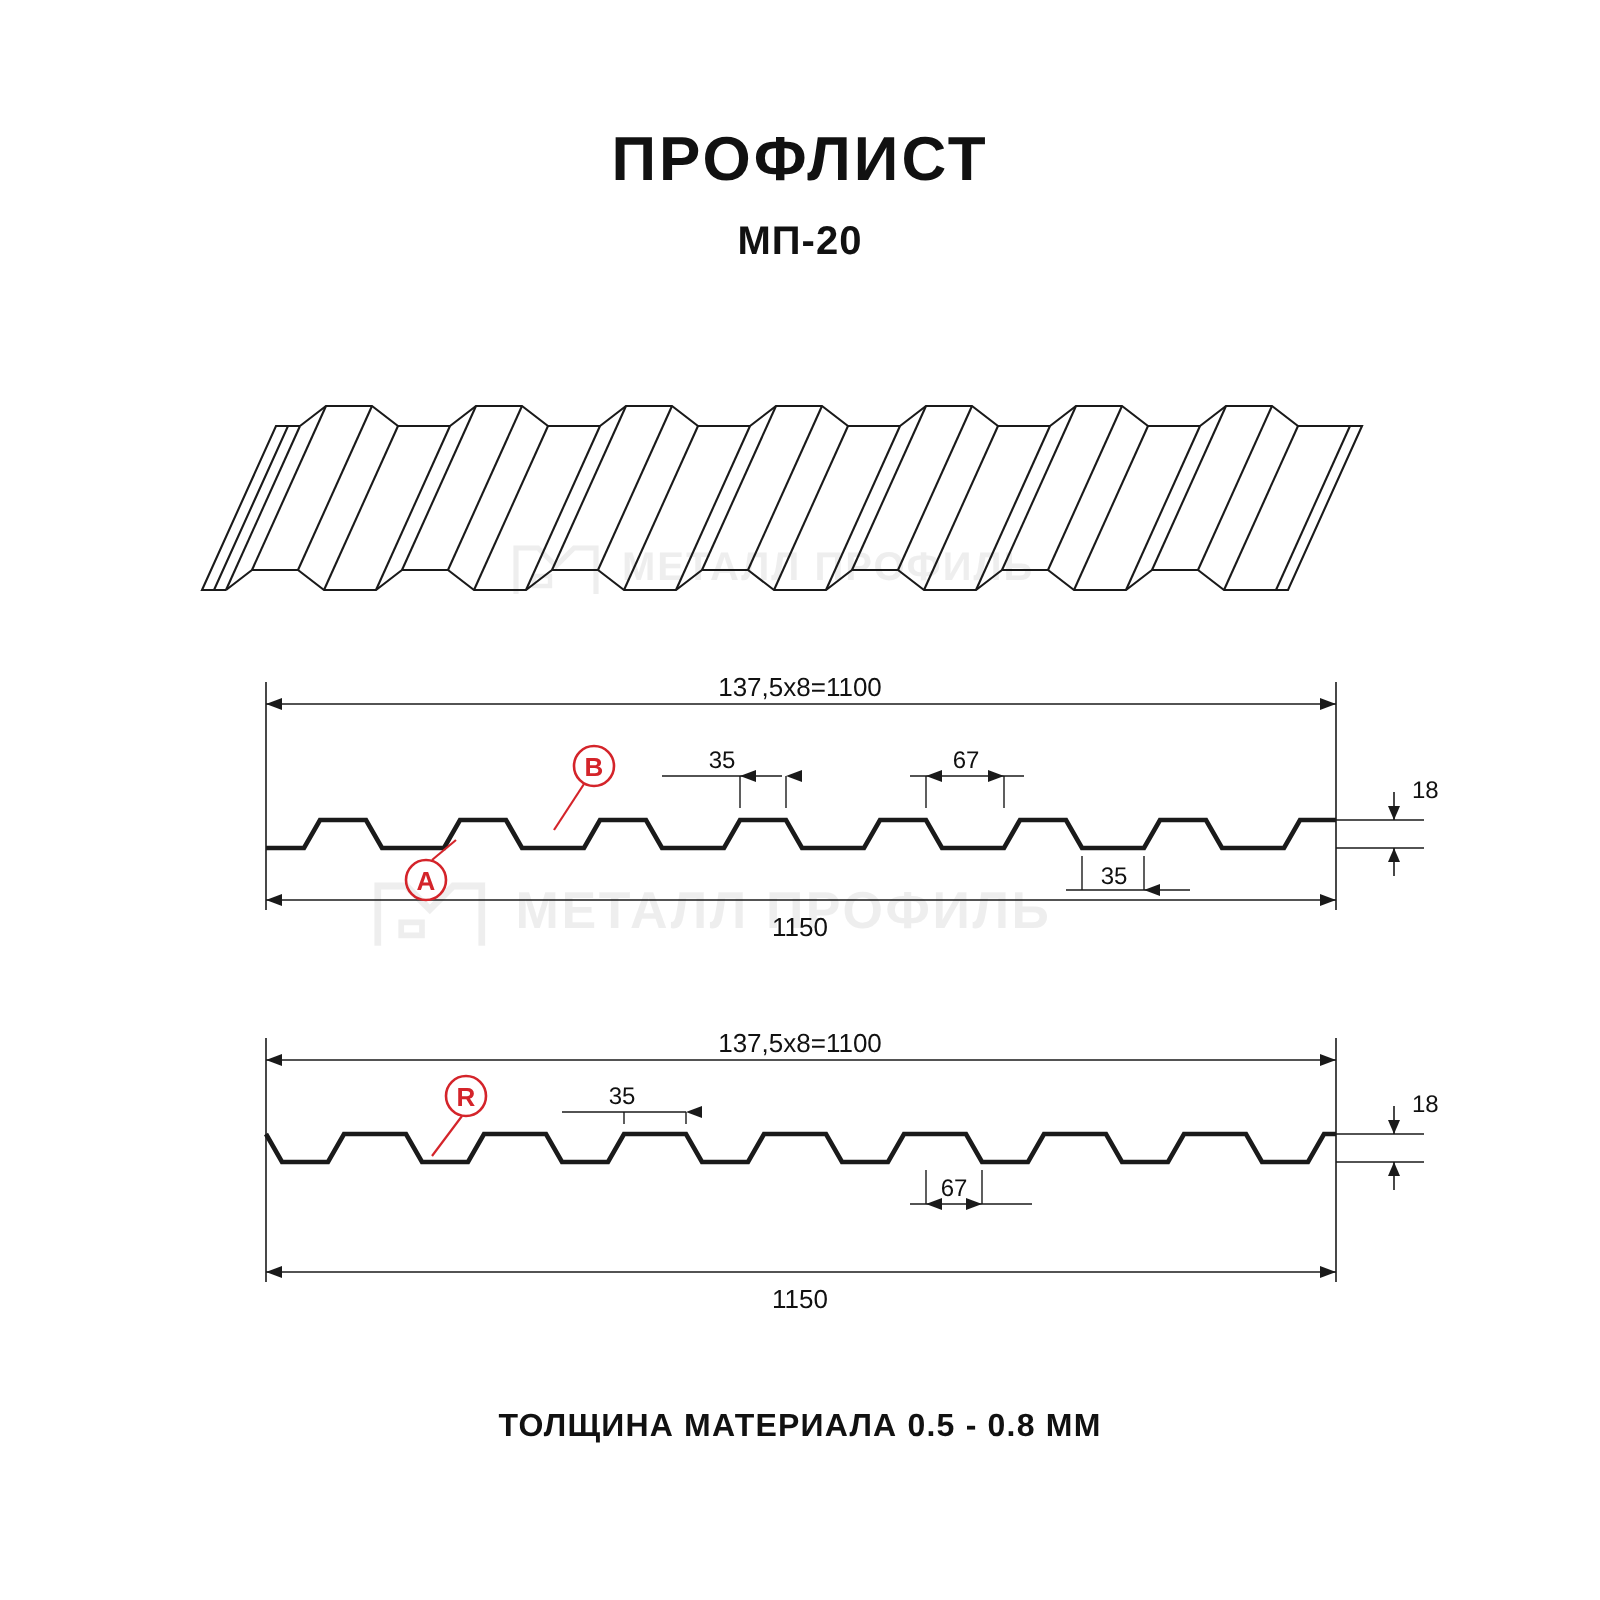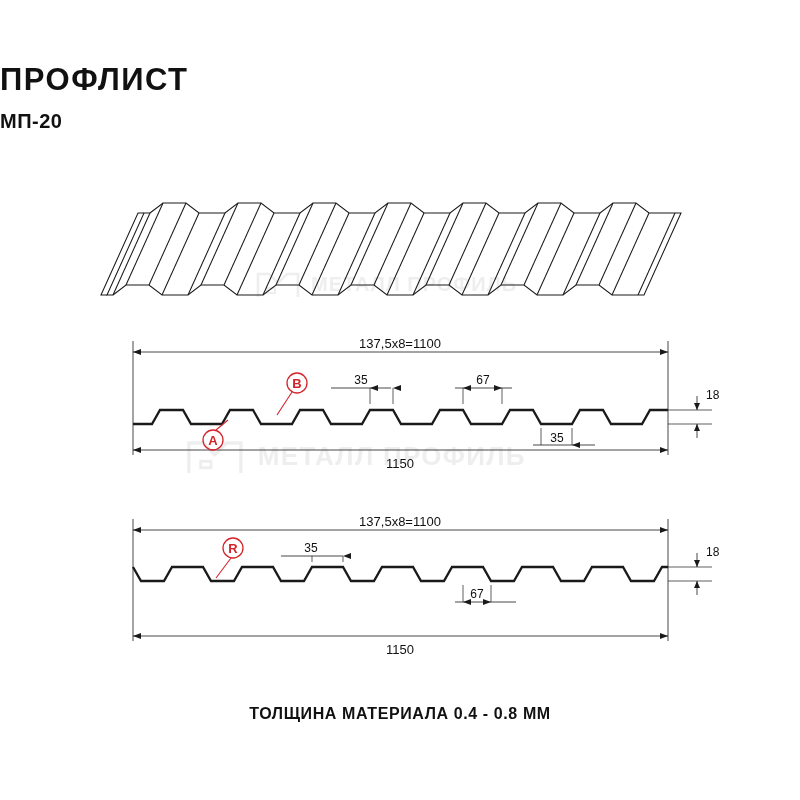--- a/index.html
+++ b/index.html
@@ -18,20 +18,21 @@
   .page {
     position: absolute;
     inset: 0;
   }
   
   .title-block {
     position: absolute;
     left: 0;
     top: 62px;
     width: 800px;
+    text-align: center;
   }
   .title-main {
     font-size: 31px;
     font-weight: bold;
     letter-spacing: 1.5px;
     line-height: 36px;
     color: #111;
   }
   .title-sub {
     margin-top: 12px;
@@ -124,21 +125,21 @@
   <div class="watermark wm2">
     <div class="wm-logo">
       <svg width="46" height="32" viewBox="0 0 46 32">
         <path d="M3 29 L3 6 L14 6 L23 15 L32 6 L43 6 L43 29" fill="none" stroke="#c9c9c9" stroke-width="2.6"></path>
         <path d="M12 20 L20 20 L20 25 L12 25 Z" fill="none" stroke="#c9c9c9" stroke-width="2.2"></path>
       </svg>
     </div>
     <div class="wm-text">МЕТАЛЛ ПРОФИЛЬ</div>
   </div>
 
-  <div class="footer-note">ТОЛЩИНА МАТЕРИАЛА 0.4 - 0.8 ММ</div>
+  <div class="footer-note">ТОЛЩИНА МАТЕРИАЛА 0.5 - 0.8 ММ</div>
 
   <svg class="draw" viewBox="0 0 800 800">
     <g stroke="#1a1a1a" fill="none" stroke-width="1">
 
       <g stroke-width="1.05">
 
         <path d="M150 213 L163 203 L186 203 L199 213 L225 213
                  L238 203 L261 203 L274 213 L300 213
                  L313 203 L336 203 L349 213 L375 213
                  L388 203 L411 203 L424 213 L450 213

